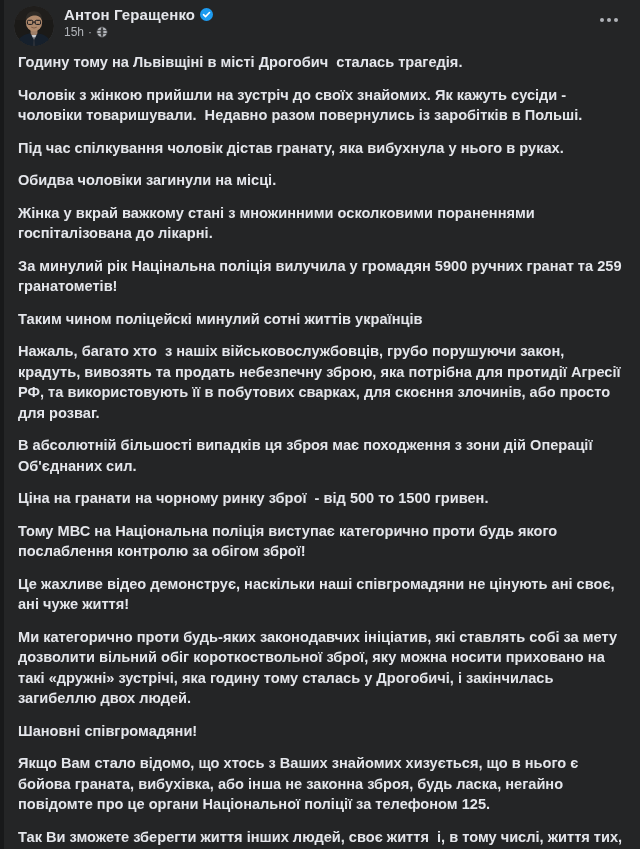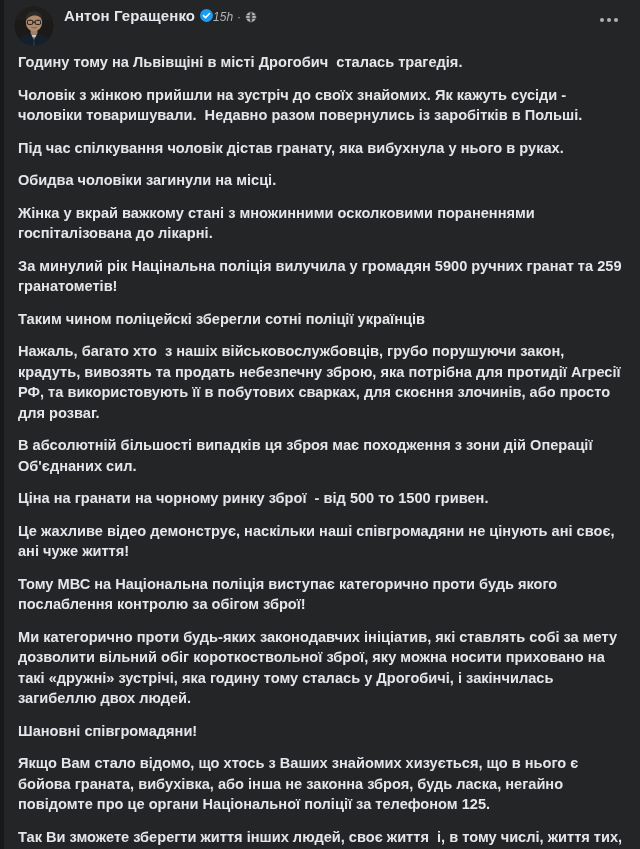--- a/index.html
+++ b/index.html
@@ -54,21 +54,21 @@
     flex: 0 0 40px;
     overflow: hidden;
     background: #3a3b3c;
     margin-top: 0px;
   }
   .avatar svg { display: block; width: 40px; height: 40px; }
 
   .header-text {
     margin-left: 10px;
     display: flex;
-    flex-direction: row;
+    flex-direction: column;
     justify-content: flex-start;
     padding-top: 1px;
   }
 
   .author-row {
     display: flex;
     align-items: center;
     line-height: 1;
   }
   .author-name {
@@ -87,21 +87,20 @@
   }
   .verified-badge svg { width: 13px; height: 13px; display: block; }
 
   .meta-row {
     display: flex;
     align-items: flex-end;
     margin-top: 4px;
     color: #b0b3b8;
     font-size: 12px;
     line-height: 1;
-    font-style: italic;
   }
   .meta-sep { margin: 0 4px; color: #b0b3b8; }
   .globe-icon { display: inline-flex; width: 12px; height: 12px; }
   .globe-icon svg { width: 12px; height: 12px; display: block; }
 
   .menu-dots {
     position: absolute;
     right: 18px;
     top: 14px;
     display: flex;
@@ -205,26 +204,26 @@
       </div>
     </div>
 
     <div class="post-body">
       <p>Годину тому на Львівщіні в місті Дрогобич  сталась трагедія.</p>
       <p>Чоловік з жінкою прийшли на зустріч до своїх знайомих. Як кажуть сусіди - чоловіки товаришували.  Недавно разом повернулись із заробітків в Польші.</p>
       <p>Під час спілкування чоловік дістав гранату, яка вибухнула у нього в руках.</p>
       <p>Обидва чоловіки загинули на місці.</p>
       <p>Жінка у вкрай важкому стані з множинними осколковими пораненнями госпіталізована до лікарні.</p>
       <p>За минулий рік Націнальна поліція вилучила у громадян 5900 ручних гранат та 259 гранатометів!</p>
-      <p>Таким чином поліцейскі зберегли сотні поліції українців</p>
+      <p>Таким чином поліцейскі минулий сотні життів українців</p>
       <p>Нажаль, багато хто  з нашіх військовослужбовців, грубо порушуючи закон,  крадуть, вивозять та продать небезпечну зброю, яка потрібна для протидії Агресії РФ, та використовують її в побутових сварках, для скоєння злочинів, або просто для розваг.</p>
       <p>В абсолютній більшості випадків ця зброя має походження з зони дій Операції Об'єднаних сил.</p>
       <p>Ціна на гранати на чорному ринку зброї  - від 500 то 1500 гривен.</p>
+      <p>Тому МВС на Національна поліція виступає категорично проти будь якого послаблення контролю за обігом зброї!</p>
       <p>Це жахливе відео демонструє, наскільки наші співгромадяни не цінують ані своє, ані чуже життя!</p>
-      <p>Тому МВС на Національна поліція виступає категорично проти будь якого послаблення контролю за обігом зброї!</p>
       <p>Ми категорично проти будь-яких законодавчих ініціатив, які ставлять собі за мету дозволити вільний обіг короткоствольної зброї, яку можна носити приховано на такі «дружні» зустрічі, яка годину тому сталась у Дрогобичі, і закінчилась загибеллю двох людей.</p>
       <p>Шановні співгромадяни!</p>
       <p>Якщо Вам стало відомо, що хтось з Ваших знайомих хизується, що в нього є бойова граната, вибухівка, або інша не законна зброя, будь ласка, негайно повідомте про це органи Національної поліції за телефоном 125.</p>
       <p>Так Ви зможете зберегти життя інших людей, своє життя  і, в тому числі, життя тих, хто незаконно користується цією зброєю.</p>
 
     </div>
 
   </div>
 </div>
 

